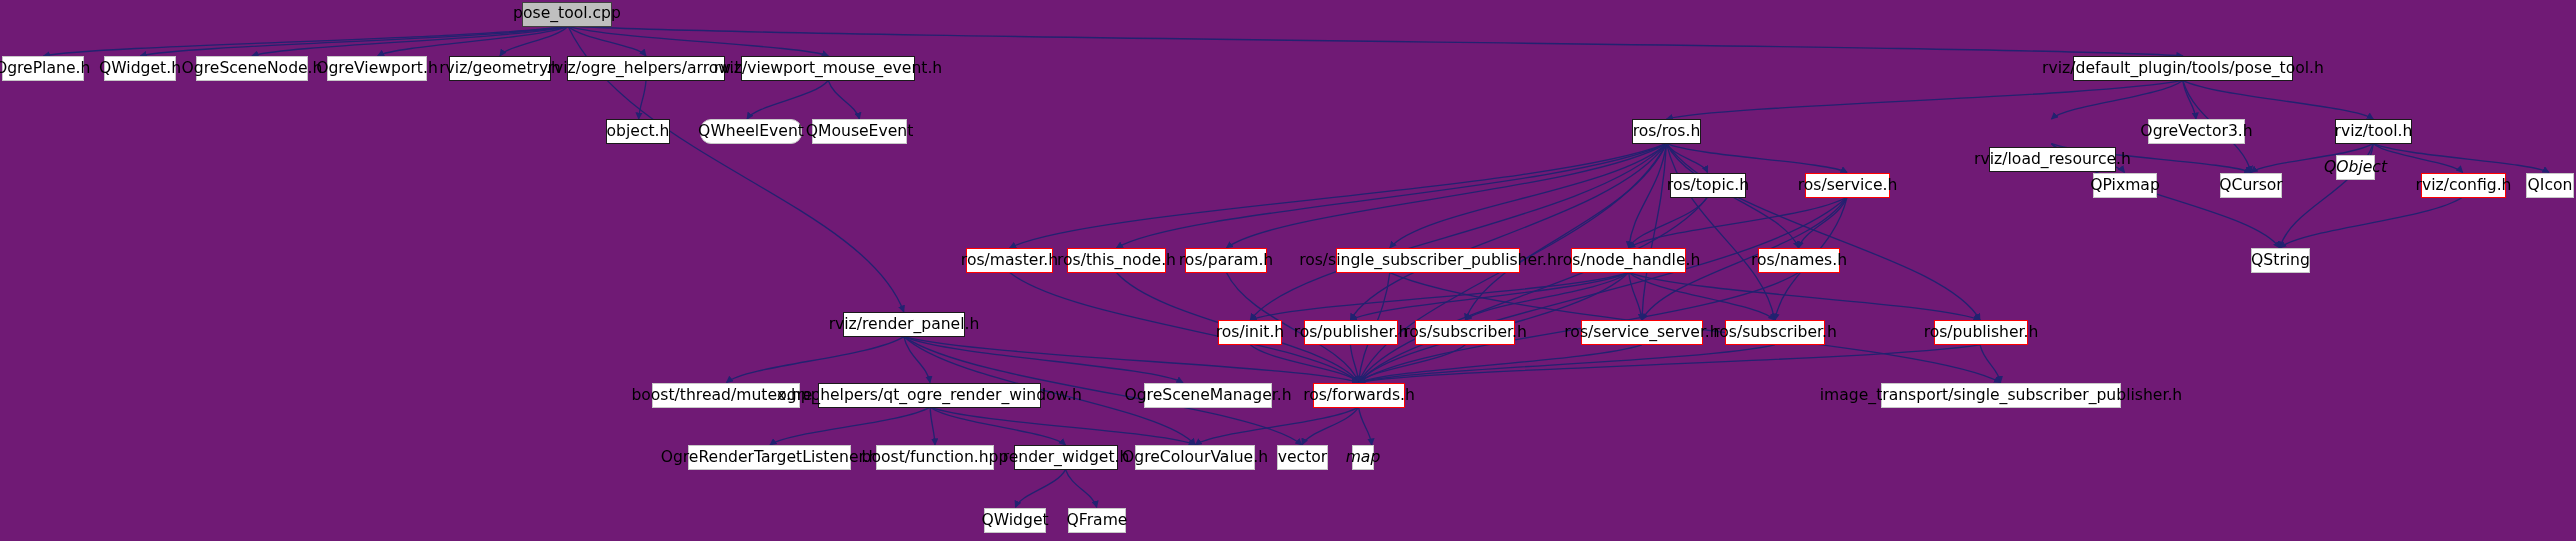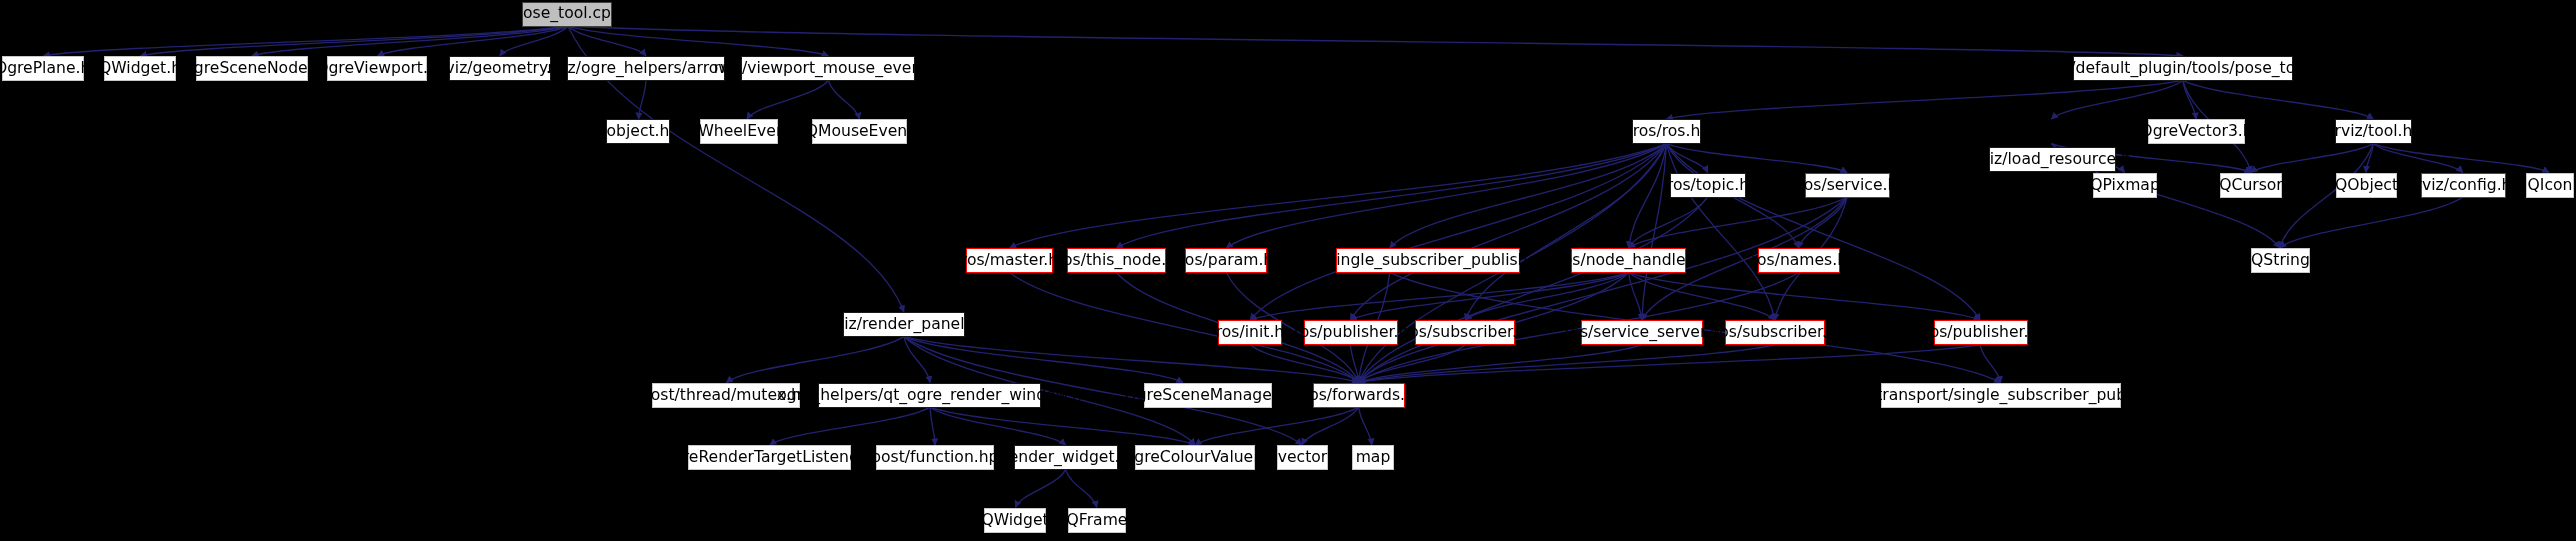--- a/index.html
+++ b/index.html
@@ -1,18 +1,18 @@
 <!DOCTYPE html>
 <html style="font-size:13px"><head>
 <meta charset="utf-8">
 <title>pose_tool.cpp include dependency graph</title>
 <style>
   html,body{margin:0;padding:0;background:#ffffff;}
   body{font-family:"DejaVu Sans","Liberation Sans",sans-serif;}
-  #graph{position:relative;width:2576px;height:541px;background:#000000;overflow:hidden;}
+  #graph{position:relative;width:2576px;height:541px;background:#701a75;overflow:hidden;}
   #edges{position:absolute;left:0;top:0;width:2576px;height:541px;pointer-events:none;}
   .node{
     position:absolute;
     box-sizing:border-box;
     display:flex;align-items:center;justify-content:center;
     white-space:nowrap;
     font-size:15.6px;
     line-height:1;
     color:#000000;
     background:#ffffff;
@@ -124,31 +124,31 @@
       <div class="node root" style="left: 522px; top: 1.6px; width: 90px;">pose_tool.cpp</div>
       <div class="node " style="left: 1.6px; top: 56px; width: 82px;">OgrePlane.h</div>
       <div class="node " style="left: 104px; top: 56px; width: 72px;">QWidget.h</div>
       <div class="node " style="left: 196px; top: 56px; width: 112px;">OgreSceneNode.h</div>
       <div class="node " style="left: 327px; top: 56px; width: 100px;">OgreViewport.h</div>
       <div class="node hdr" style="left: 449px; top: 56px; width: 102px;">rviz/geometry.h</div>
       <div class="node hdr" style="left: 567px; top: 56px; width: 158px;">rviz/ogre_helpers/arrow.h</div>
       <div class="node hdr" style="left: 741px; top: 56px; width: 174px;">rviz/viewport_mouse_event.h</div>
       <div class="node hdr" style="left: 2073px; top: 56px; width: 220px;">rviz/default_plugin/tools/pose_tool.h</div>
       <div class="node hdr" style="left: 606px; top: 119px; width: 64px;">object.h</div>
-      <div class="node " style="left: 700px; top: 119px; width: 78px;">QWheelEvent</div>
+      <div class="node " style="left: 700px; top: 119px; width: 102px; border-radius: 11px;">QWheelEvent</div>
       <div class="node " style="left: 812px; top: 119px; width: 95px;">QMouseEvent</div>
       <div class="node hdr" style="left: 1632px; top: 119px; width: 69px;">ros/ros.h</div>
       <div class="node hdr" style="left: 1989px; top: 119px; width: 127px; margin-top: 28px;">rviz/load_resource.h</div>
       <div class="node " style="left: 2148px; top: 119px; width: 97px;">OgreVector3.h</div>
       <div class="node hdr" style="left: 2335px; top: 119px; width: 77px;">rviz/tool.h</div>
       <div class="node hdr" style="left: 1670px; top: 173px; width: 76px;">ros/topic.h</div>
       <div class="node red" style="left: 1805px; top: 173px; width: 85px;">ros/service.h</div>
       <div class="node " style="left: 2093px; top: 173px; width: 64px;">QPixmap</div>
       <div class="node " style="left: 2220px; top: 173px; width: 62px;">QCursor</div>
-      <div class="node " style="left: 2336px; top: 173px; width: 61px;">QObject</div>
+      <div class="node " style="left: 2336px; top: 155px; width: 39px; font-style: italic;">QObject</div>
       <div class="node red" style="left: 2421px; top: 173px; width: 85px;">rviz/config.h</div>
       <div class="node " style="left: 2526px; top: 173px; width: 48px;">QIcon</div>
       <div class="node red" style="left: 966px; top: 248px; width: 87px;">ros/master.h</div>
       <div class="node red" style="left: 1067px; top: 248px; width: 99px;">ros/this_node.h</div>
       <div class="node red" style="left: 1185px; top: 248px; width: 82px;">ros/param.h</div>
       <div class="node red" style="left: 1336px; top: 248px; width: 184px;">ros/single_subscriber_publisher.h</div>
       <div class="node red" style="left: 1571px; top: 248px; width: 115px;">ros/node_handle.h</div>
       <div class="node red" style="left: 1758px; top: 248px; width: 82px;">ros/names.h</div>
       <div class="node " style="left: 2251px; top: 248px; width: 59px;">QString</div>
       <div class="node hdr" style="left: 843px; top: 312px; width: 122px;">rviz/render_panel.h</div>
@@ -161,18 +161,18 @@
       <div class="node " style="left: 652px; top: 383px; width: 148px;">boost/thread/mutex.hpp</div>
       <div class="node hdr" style="left: 818px; top: 383px; width: 223px;">ogre_helpers/qt_ogre_render_window.h</div>
       <div class="node " style="left: 1119px; top: 383px; width: 128px; margin-left: 25px;">OgreSceneManager.h</div>
       <div class="node red" style="left: 1313px; top: 383px; width: 92px;">ros/forwards.h</div>
       <div class="node " style="left: 1881px; top: 383px; width: 240px;">image_transport/single_subscriber_publisher.h</div>
       <div class="node " style="left: 688px; top: 445px; width: 163px;">OgreRenderTargetListener.h</div>
       <div class="node " style="left: 876px; top: 445px; width: 118px;">boost/function.hpp</div>
       <div class="node hdr" style="left: 1014px; top: 445px; width: 104px;">render_widget.h</div>
       <div class="node " style="left: 1135px; top: 445px; width: 120px;">OgreColourValue.h</div>
       <div class="node " style="left: 1277px; top: 445px; width: 51px;">vector</div>
-      <div class="node " style="left: 1352px; top: 445px; width: 42px;">map</div>
+      <div class="node " style="left: 1352px; top: 445px; width: 22px; font-style: italic;">map</div>
       <div class="node " style="left: 984px; top: 508px; width: 62px;">QWidget</div>
       <div class="node " style="left: 1068px; top: 508px; width: 58px;">QFrame</div>
     </div>
 </div>
 
 
 </body></html>

